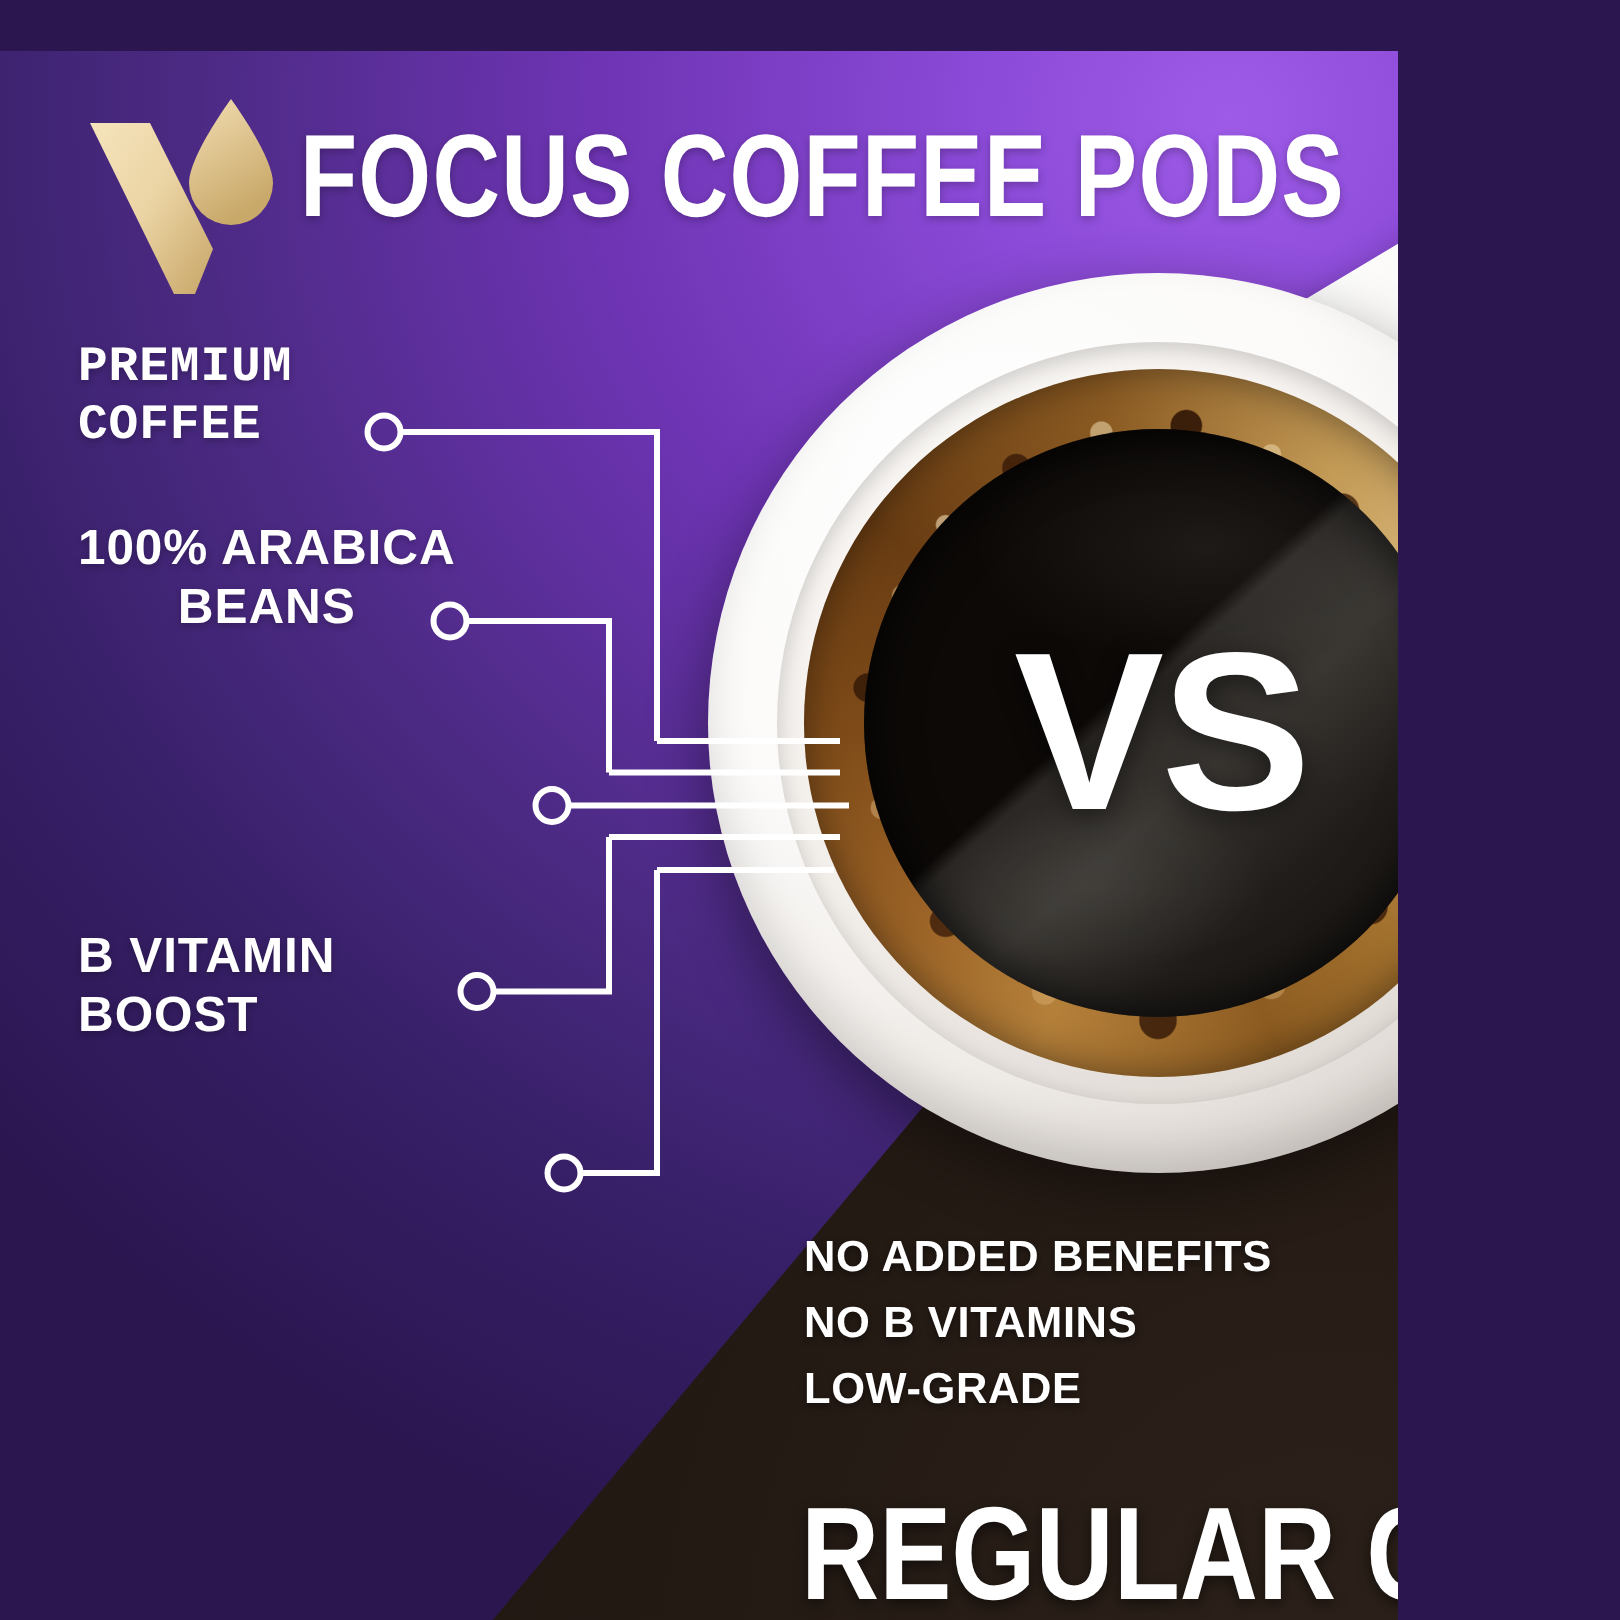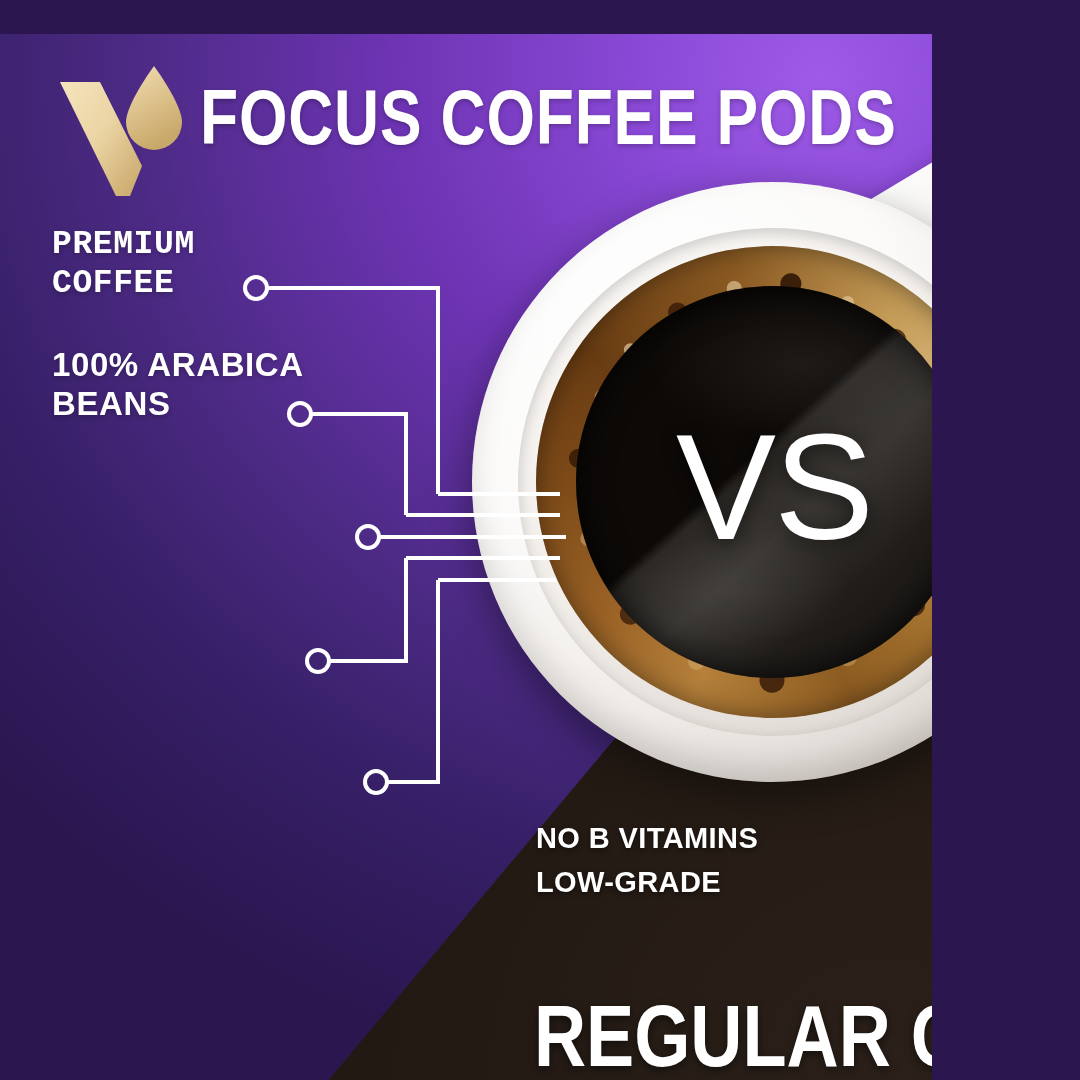--- a/index.html
+++ b/index.html
@@ -145,35 +145,35 @@
     color:#ffffff;
     font-size:33px;
     font-weight:700;
     letter-spacing:.6px;
     line-height:1.18;
     text-transform:uppercase;
     white-space:pre-line;
     text-shadow:0 2px 5px rgba(0,0,0,.25);
   }
   #f0 { left:52px; top:192px;font-family:Liberation Mono, monospace; }
-  #f1 { left:52px; top:312px; }
+  #f1 { left:52px; top:312px;text-align:center; }
   #f2 { left:52px; top:448px; }
   #f3 { left:52px; top:584px; }
   #f4 { left:52px; top:728px; }
 
   
   #connectors { position:absolute; left:0; top:0; width:1080px; height:1080px; }
 
   
   #vs {
     position:absolute;
     left:676px; top:378px;
     color:#ffffff;
     font-size:150px;
-    font-weight:400;
+    font-weight:700;
     letter-spacing:-2px;
     line-height:1;
     text-shadow:0 4px 18px rgba(0,0,0,.45);
   }
 
   
   #cons {
     position:absolute;
     left:536px; top:782px;
     width:520px;
@@ -267,23 +267,26 @@
       <path d="M4 18 L44 18 L86 102 L74 132 L60 132 Z" fill="url(#goldA)"></path>
       <path d="M98 2 C98 2 126 40 126 58 A28 28 0 0 1 70 58 C70 40 98 2 98 2 Z" fill="url(#goldB)"></path>
     </svg>
     <h1 id="title">FOCUS COFFEE PODS</h1>
   </div>
 
   <div class="feature" id="f0">PREMIUM
 COFFEE</div>
   <div class="feature" id="f1">100% ARABICA
 BEANS</div>
+  <div class="feature" id="f3">B VITAMIN
+BOOST</div>
 
   <div id="vs">VS</div>
 
   <div id="cons">
+    <div class="con">NO ADDED BENEFITS</div>
     <div class="con">NO B VITAMINS</div>
     <div class="con">LOW-GRADE</div>
   </div>
 
   <div id="regular-coffee">REGULAR COFFEE</div>
 
 </div>
 
 </body></html>

